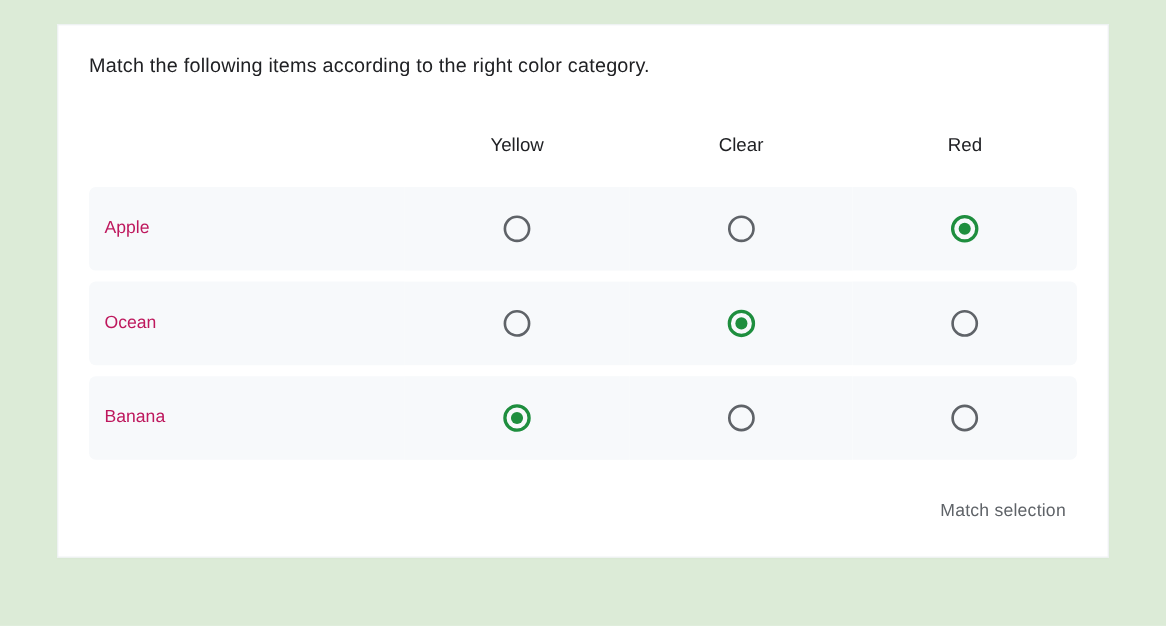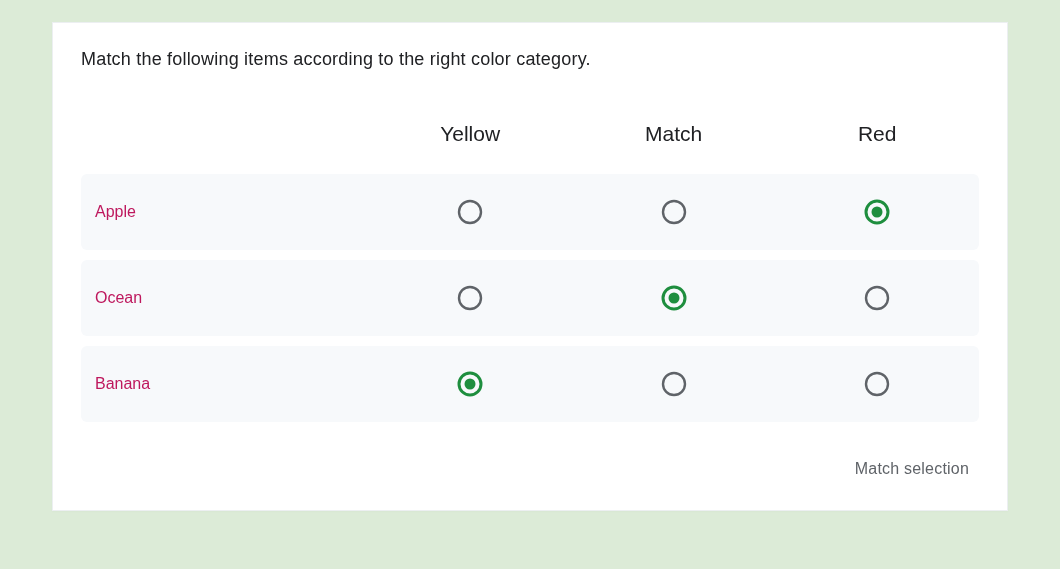--- a/index.html
+++ b/index.html
@@ -30,21 +30,21 @@
     width: 100%;
   }
   table.grid {
     width: 100%;
     border-collapse: separate;
     border-spacing: 0 10px;
     table-layout: fixed;
   }
   table.grid th {
     font-weight: 400;
-    font-size: 21px;
+    font-size: 17px;
     color: #202124;
     padding: 12px 8px 18px 8px;
     text-align: center;
   }
   table.grid th.row-label-col {
     width: 32%;
   }
   table.grid td.row-label {
     font-size: 16px;
     color: #be185d;
@@ -96,21 +96,21 @@
 <div class="card">
 
   <div class="question-text">Match the following items according to the right color category.</div>
 
   <div class="grid-wrap">
     <table class="grid">
       <thead>
         <tr>
           <th class="row-label-col"></th>
           <th>Yellow</th>
-          <th>Match</th>
+          <th>Clear</th>
           <th>Red</th>
         </tr>
       </thead>
       <tbody id="grid-body">
           <tr class="data-row">
             <td class="row-label">Apple</td>
             <td class="radio-cell"><span class="radio"><svg viewBox="0 0 26 26" width="26" height="26">
                   <circle cx="13" cy="13" r="11" fill="none" stroke="#5f6368" stroke-width="2.4"></circle>
                 </svg></span></td>
             <td class="radio-cell"><span class="radio"><svg viewBox="0 0 26 26" width="26" height="26">

